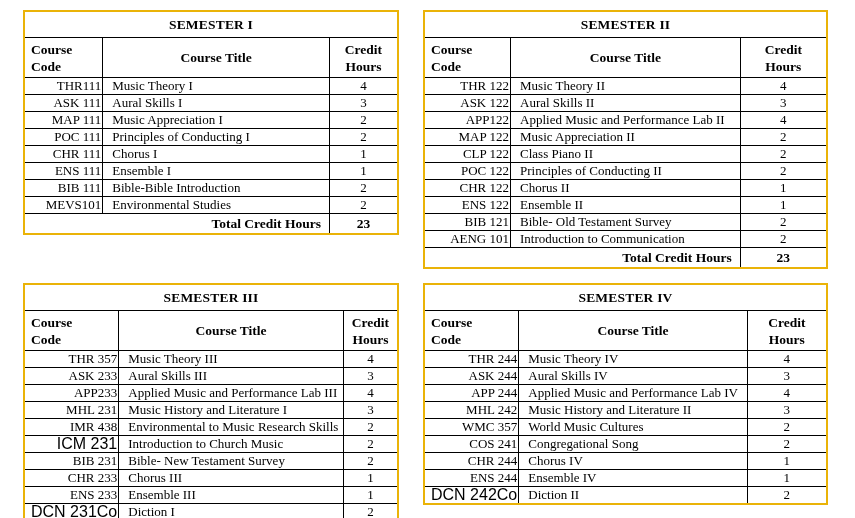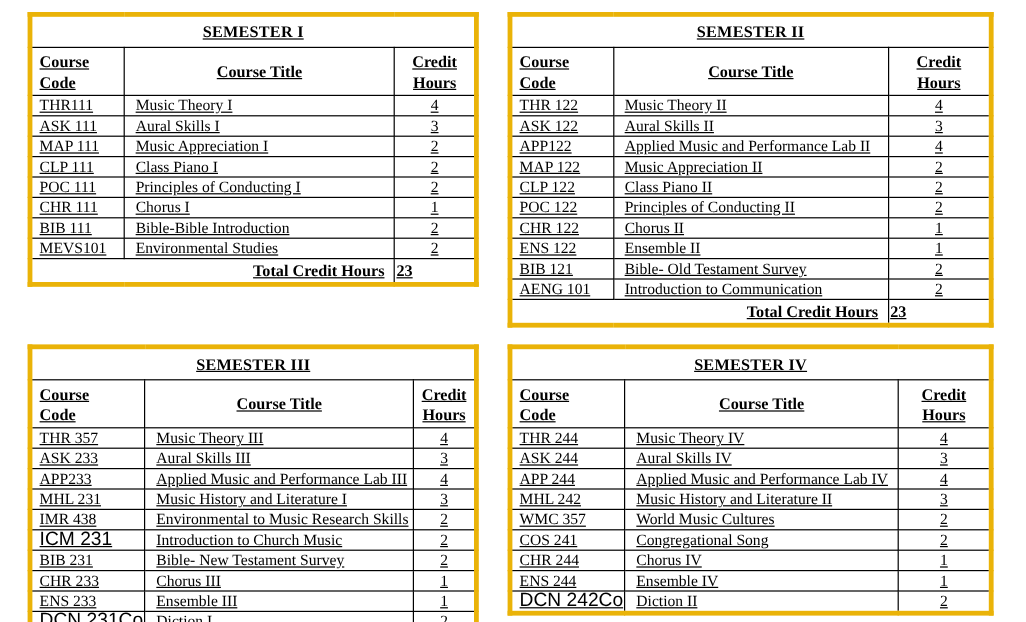--- a/index.html
+++ b/index.html
@@ -16,24 +16,23 @@
     position: absolute;
     left: 23px;
     top: 10px;
     display: grid;
     grid-template-columns: 376px 405px;
     column-gap: 24px;
     row-gap: 14px;
   }
   table.sem-table {
     border-collapse: collapse;
-    border: 4px solid #eab308;
+    border: 2px solid #eab308;
     table-layout: fixed;
     align-self: start;
-    text-decoration: underline;
   }
   table.sem-table th, table.sem-table td {
     border: 1px solid #000;
     margin: 0;
     vertical-align: middle;
     overflow: hidden;
   }
   
   table.left col.c-code   { width: 79px; }
   table.left col.c-title  { width: 228px; }
@@ -60,36 +59,36 @@
   th.title-h { text-align: center; }
   th.credit-h { text-align: center; }
 
   tr.data-row td {
     height: 15px;
     font-size: 13px;
     line-height: 15px;
     padding-top: 0;
     padding-bottom: 1px;
   }
-  td.code-cell { padding-left: 6px; text-align: left; white-space: nowrap; }
+  td.code-cell { padding-left: 6px; text-align: right; white-space: nowrap; }
   td.code-cell.sans {
     font-family: "Liberation Sans", "DejaVu Sans", sans-serif;
     font-size: 16px;
   }
   td.title-cell { padding-left: 9px; text-align: left; white-space: nowrap; }
   td.credit-cell { text-align: center; }
 
   tr.total-row td {
     height: 17px;
     font-weight: bold;
     font-size: 13.5px;
     line-height: 17px;
   }
   td.total-label { text-align: right; padding-right: 8px; }
-  td.total-value { }
+  td.total-value { text-align: center; }
 </style>
 </head>
 <body>
 
 <div class="page">
 
   <table class="sem-table left">
     <colgroup>
         <col class="c-code">
         <col class="c-title">
@@ -117,32 +116,32 @@
           <td class="code-cell">ASK 111</td>
           <td class="title-cell">Aural Skills I</td>
           <td class="credit-cell">3</td>
         </tr>
         <tr class="data-row">
           <td class="code-cell">MAP 111</td>
           <td class="title-cell">Music Appreciation I</td>
           <td class="credit-cell">2</td>
         </tr>
         <tr class="data-row">
-          <td class="code-cell">CLP 111</td>
-          <td class="title-cell">Class Piano I</td>
-          <td class="credit-cell">2</td>
-        </tr>
-        <tr class="data-row">
           <td class="code-cell">POC 111</td>
           <td class="title-cell">Principles of Conducting I</td>
           <td class="credit-cell">2</td>
         </tr>
         <tr class="data-row">
           <td class="code-cell">CHR 111</td>
           <td class="title-cell">Chorus I</td>
+          <td class="credit-cell">1</td>
+        </tr>
+        <tr class="data-row">
+          <td class="code-cell">ENS 111</td>
+          <td class="title-cell">Ensemble I</td>
           <td class="credit-cell">1</td>
         </tr>
         <tr class="data-row">
           <td class="code-cell">BIB 111</td>
           <td class="title-cell">Bible-Bible Introduction</td>
           <td class="credit-cell">2</td>
         </tr>
         <tr class="data-row">
           <td class="code-cell">MEVS101</td>
           <td class="title-cell">Environmental Studies</td>

